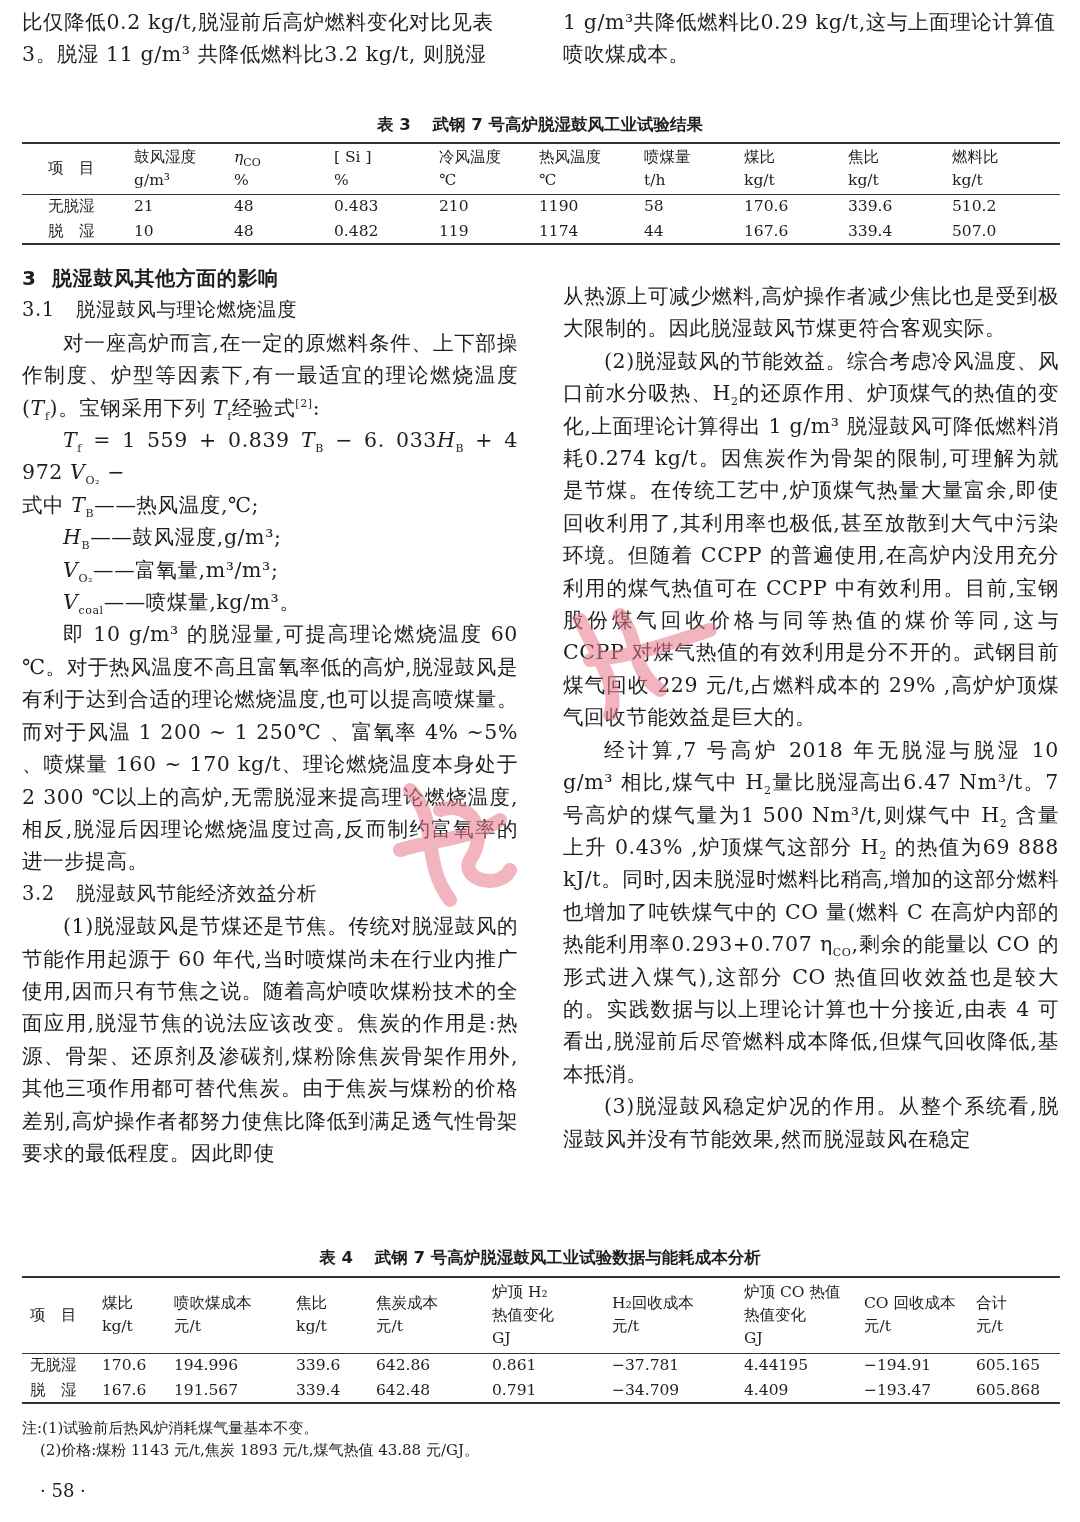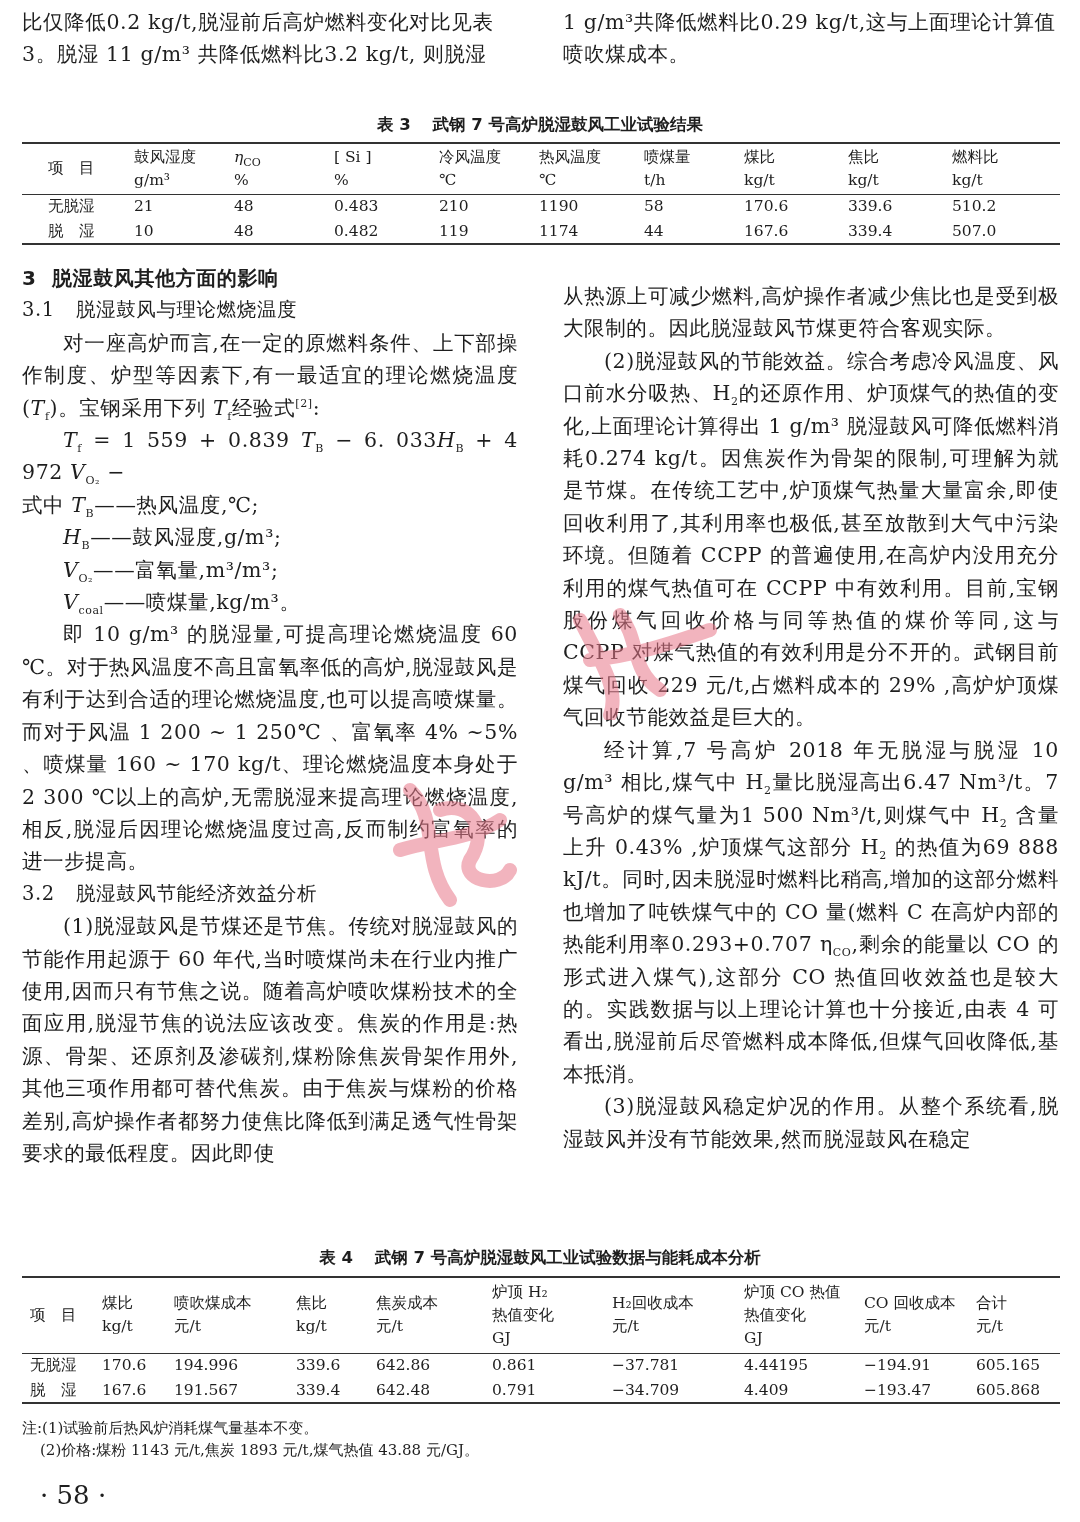--- a/index.html
+++ b/index.html
@@ -20,21 +20,21 @@
   sub, sup { font-size:11px; line-height:0; }
   .caption { position:absolute; left:0; width:1080px; text-align:center;
     font-family:"DejaVu Sans","Liberation Sans",sans-serif; font-weight:bold; font-size:16.5px; }
   .caption .tno { margin-right:16px; }
   table.t { position:absolute; border-collapse:collapse; font-size:15.5px; line-height:23px; }
   table.t td, table.t th { text-align:left; font-weight:normal; padding:0; vertical-align:middle; }
   table.t thead tr th { border-bottom:1.2px solid #333; }
   table.t { border-top:2px solid #333; border-bottom:2px solid #333; }
   table.t td.rowh, table.t th.rowh { text-align:left; padding-left:26px; }
   .notes { position:absolute; left:22px; font-size:15px; line-height:22px; }
-  .pageno { position:absolute; left:40px; top:1480px; font-size:26px; }
+  .pageno { position:absolute; left:40px; top:1480px; font-size:18px; }
   .watermark { position:absolute; pointer-events:none; opacity:0.55; }
 </style>
 </head>
 <body>
 
 <div class="col left" style="top:6px;">
   <p>比仅降低0.2 kg/t,脱湿前后高炉燃料变化对比见表</p>
   <p>3。脱湿 11 g/m³ 共降低燃料比3.2 kg/t, 则脱湿</p>
 </div>
 <div class="col right" style="top:6px;">

